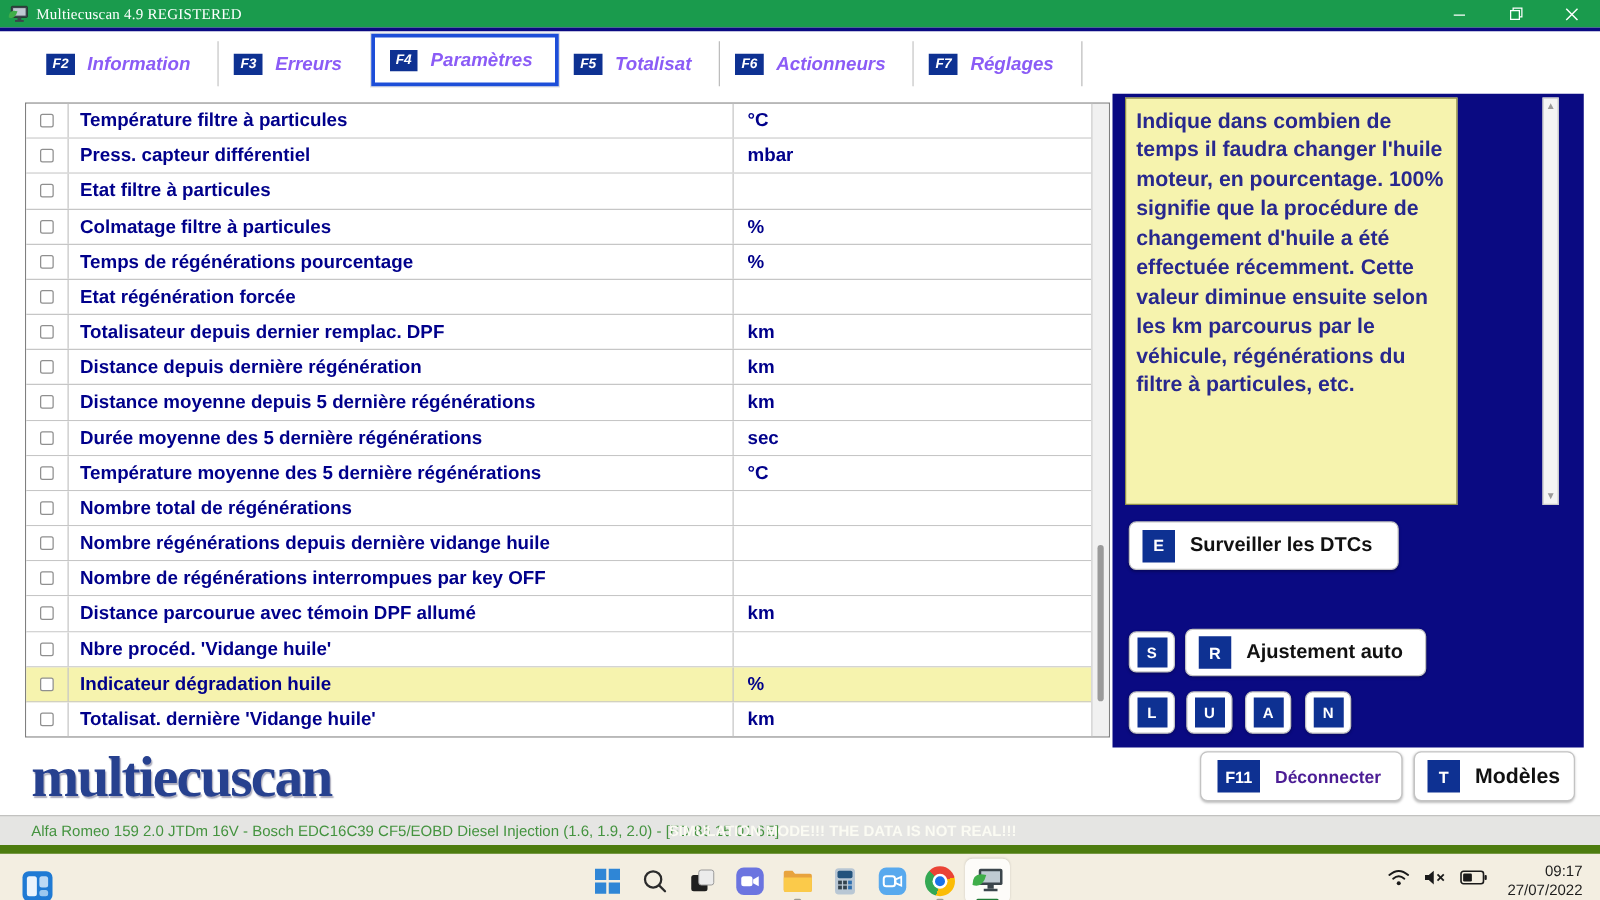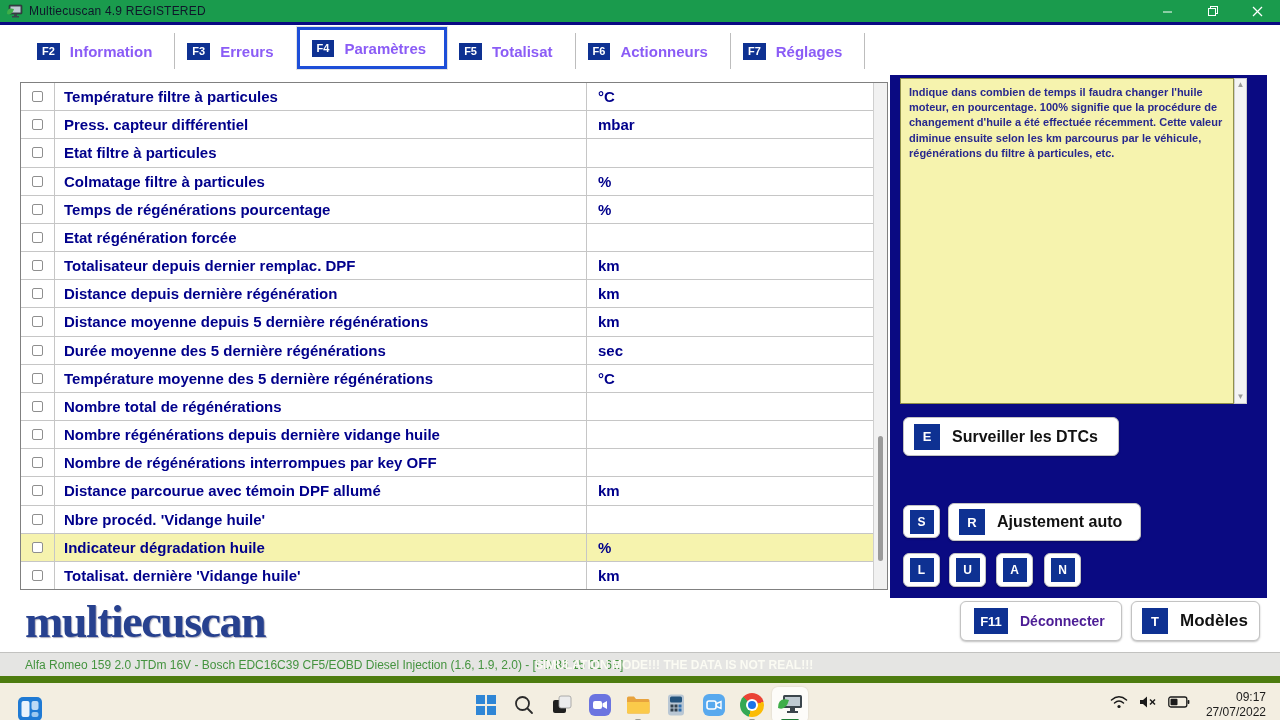--- a/index.html
+++ b/index.html
@@ -3,29 +3,29 @@
 <meta charset="utf-8">
 <style>
   * { margin:0; padding:0; box-sizing:border-box; }
   body { font-family:"Liberation Sans", sans-serif; }
   .screen { position:relative; width:1280px; height:720px; background:#ffffff; overflow:hidden; }
 
   
   .titlebar { position:absolute; top:0; left:0; width:1280px; height:22px; background:#1a9b4d;
               display:flex; align-items:center; padding-left:6px; }
   .app-icon { width:17px; height:15px; margin-right:6px; flex:0 0 auto; }
-  .title-text { color:#0f172a; font-size:12px; font-weight:400; letter-spacing:.2px; }
+  .title-text { color:#ffffff; font-size:12px; font-weight:400; letter-spacing:.2px;font-family:Liberation Serif, serif; }
   .win-controls { position:absolute; right:0; top:0; height:22px; display:flex; }
   .win-btn { width:45px; height:22px; background:transparent; border:none; display:flex; align-items:center; justify-content:center; cursor:pointer; }
   .navy-line { position:absolute; top:22px; left:0; width:1280px; height:3px; background:#0a0a82; }
 
   
   .tabbar { position:absolute; top:31px; left:25px; height:38px; display:flex; align-items:flex-end; }
   .tab { height:36px; display:flex; align-items:center; gap:10px; padding:0 22px 0 12px;
-         border-right:1px solid #bdbdbd; background:#fff; cursor:pointer; }
+         border-right:1px solid #bdbdbd; background:#fff; cursor:pointer;font-style:italic; }
   .tab .fkey { background:#0e3192; color:#fff; font-weight:700; font-size:11px; padding:2px 5px 3px; line-height:12px; }
   .tab .tab-label { font-size:15px; font-weight:700; color:#8b5cf6; }
   .tab.selected { border:3px solid #1d4ed8; box-shadow:0 0 0 1px #e2e2e2; height:42px; margin-top:-6px;
                   position:relative; z-index:2; padding:0 18px 0 12px; }
 
   
   .param-table { position:absolute; top:82px; left:20px; width:868px; height:508px;
                  border:1px solid #808080; background:#fff; }
   .rows { position:absolute; top:0; left:0; right:14px; bottom:0; display:flex; flex-direction:column; }
   .trow { flex:1; display:flex; align-items:center; border-bottom:1px solid #c6c6c6; background:#fff; }
@@ -35,22 +35,22 @@
   .cb { width:11px; height:11px; border:1px solid #8f8f8f; border-radius:2px; background:#fff; }
   .name { flex:0 0 531px; width:531px; padding-left:9px; font-size:15px; font-weight:700; color:#00008b;
           white-space:nowrap; overflow:hidden; }
   .unit { flex:1; height:100%; border-left:1px solid #c6c6c6; padding-left:11px; font-size:15px; font-weight:700;
           color:#00008b; display:flex; align-items:center; }
   .table-scrollbar { position:absolute; top:0; right:0; width:14px; height:100%; background:#f1f1f1; border-left:1px solid #cfcfcf; }
   .table-thumb { position:absolute; left:4px; width:5px; top:353px; height:125px; background:#9a9a9a; border-radius:3px; }
 
   
   .right-panel { position:absolute; left:890px; top:75px; width:377px; height:523px; background:#0a0a82; }
-  .info-box { position:absolute; left:10px; top:3px; width:334px; height:326px; background:#f6f3ae;
-              border:1px solid #90904a; padding:6px 8px; font-size:11px; font-weight:700; color:#28288e; line-height:1.38; }
+  .info-box { position:absolute; left:10px; top:3px; width:266px; height:326px; background:#f6f3ae;
+              border:1px solid #90904a; padding:6px 8px; font-size:17px; font-weight:700; color:#28288e; line-height:1.38; }
   .info-scrollbar { position:absolute; left:344px; top:3px; width:13px; height:326px; background:#f4f4f4;
                     border:1px solid #cccccc; display:flex; flex-direction:column; justify-content:space-between; align-items:center; }
   .info-scrollbar span { color:#9a9a9a; font-size:8px; line-height:12px; }
 
   .key-badge { background:#0e3192; color:#fff; font-weight:700; font-size:13px; display:flex;
                align-items:center; justify-content:center; width:26px; height:26px; flex:0 0 auto; }
   .white-btn { position:absolute; background:#fff; border:1px solid #c3c3c3; border-radius:6px;
                display:flex; align-items:center; gap:12px; padding:0 10px; cursor:pointer;
                box-shadow:0 1px 2px rgba(0,0,0,.25); }
   .white-btn .lbl { font-size:16px; font-weight:700; color:#111; white-space:nowrap; }

